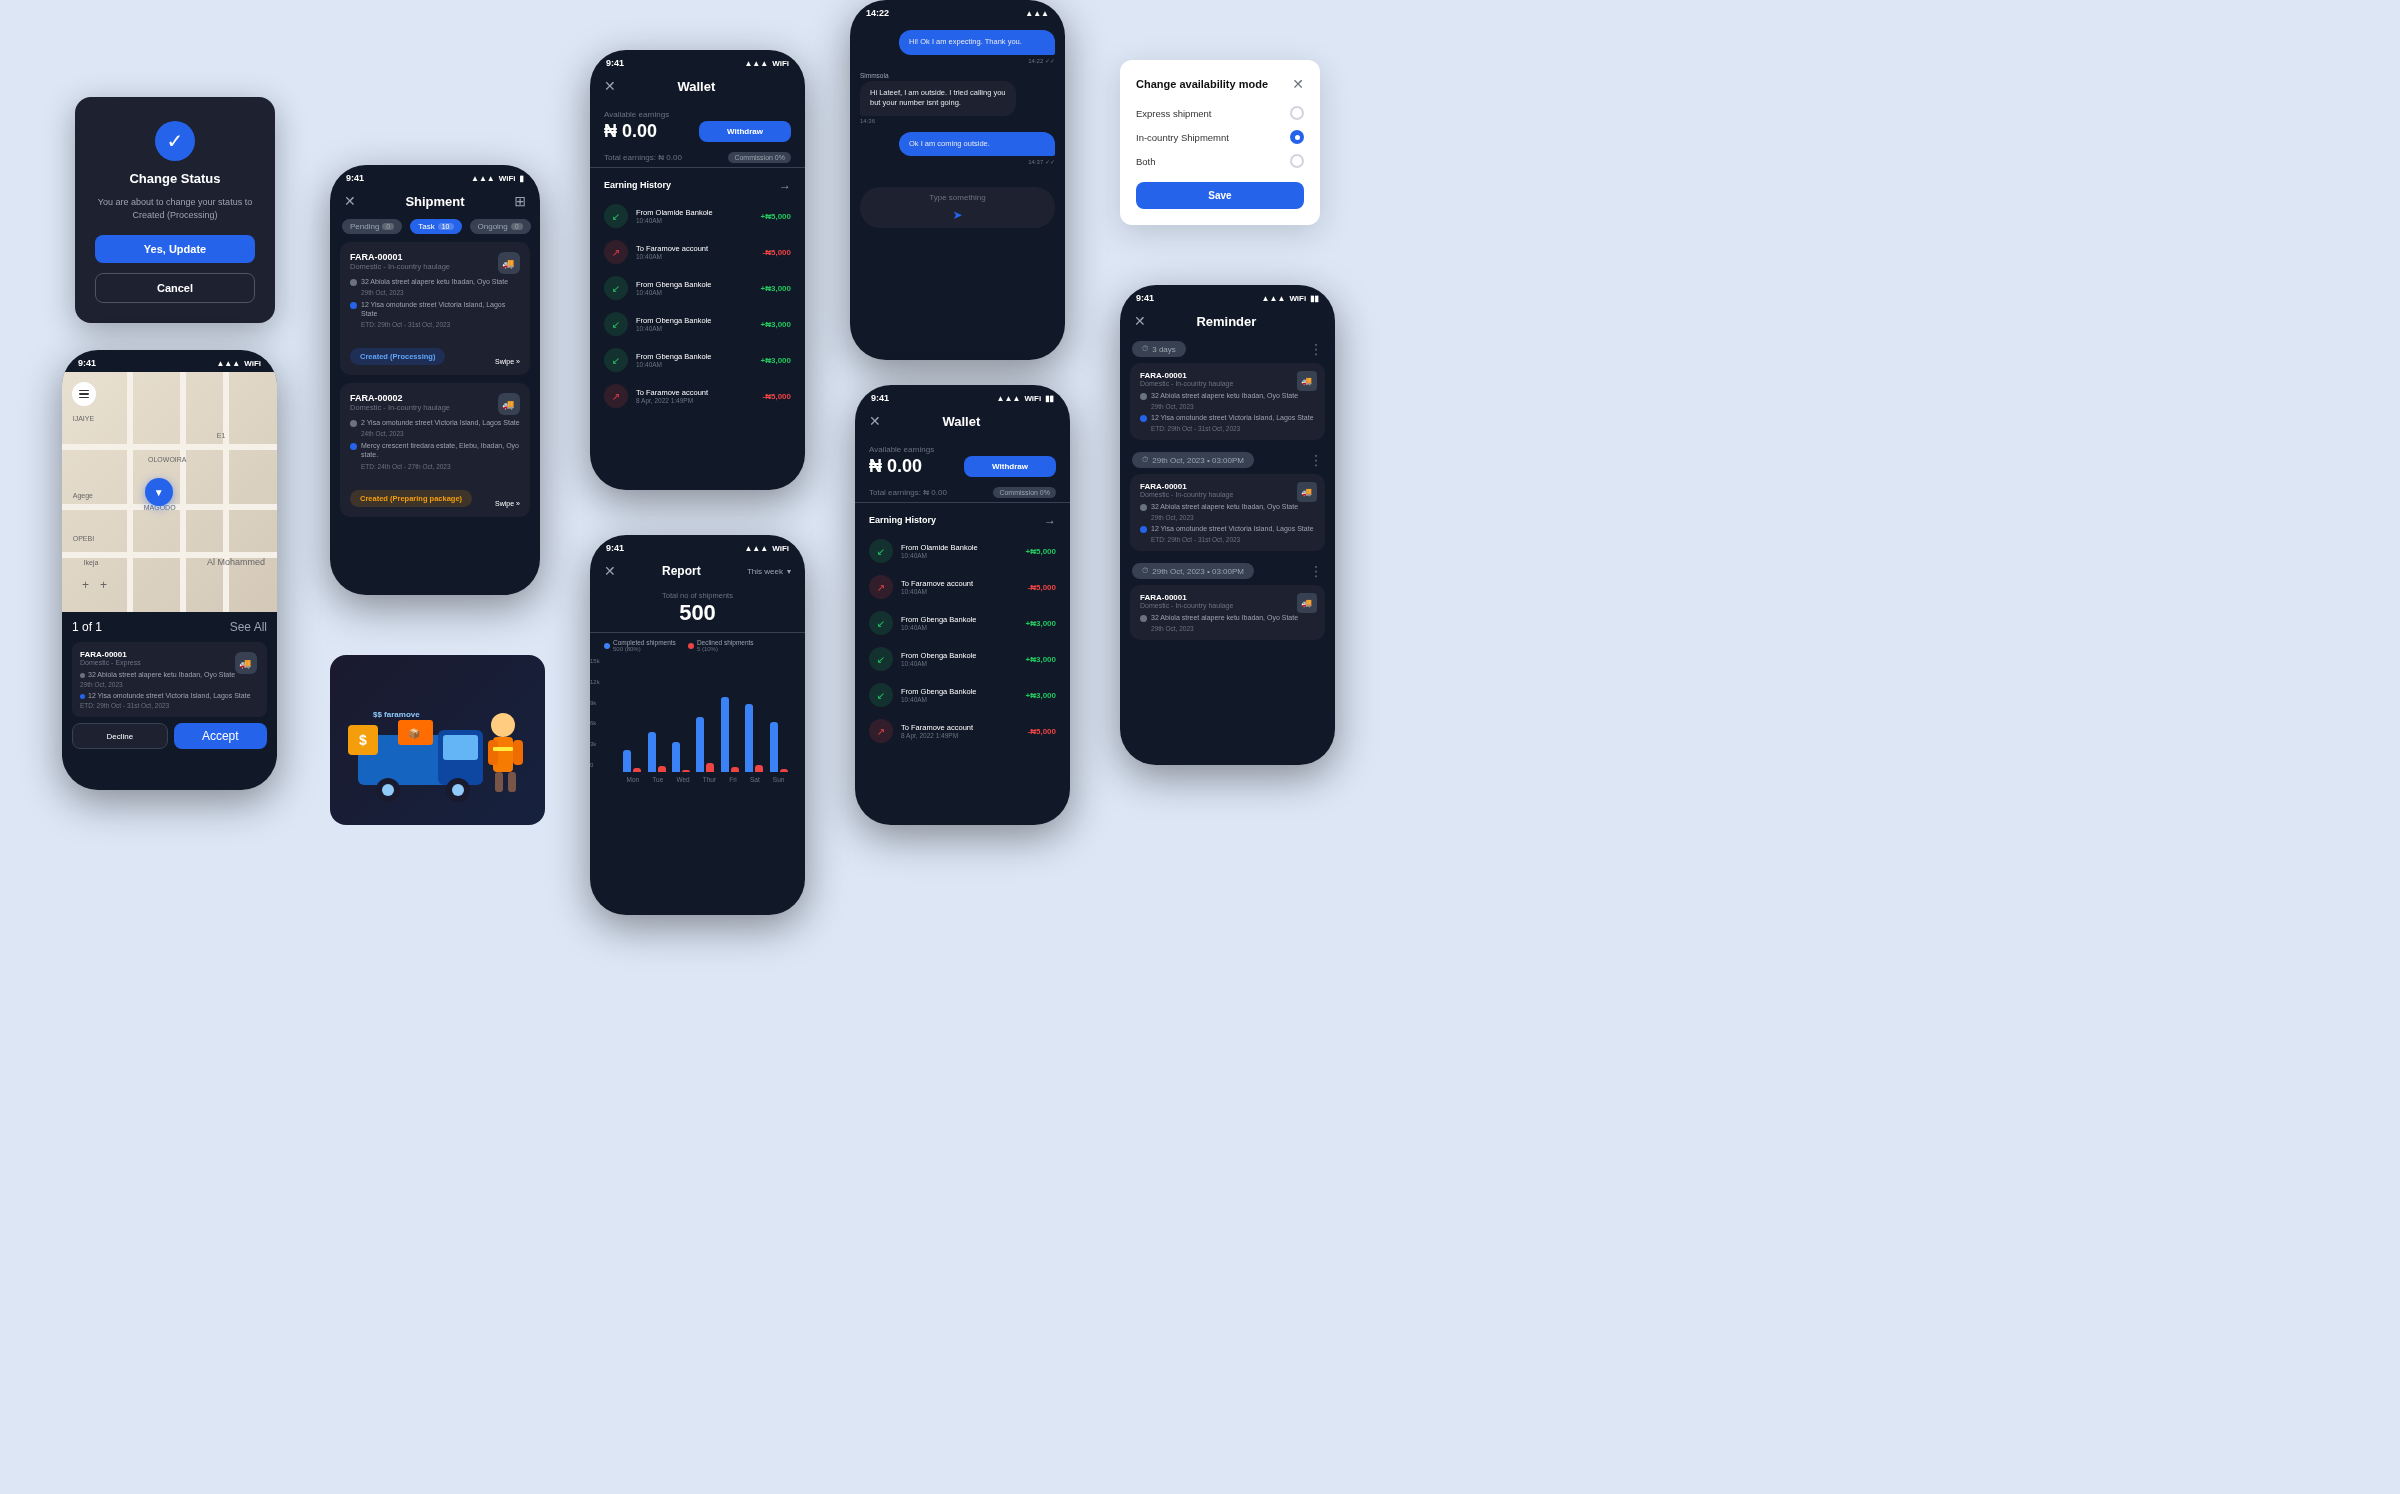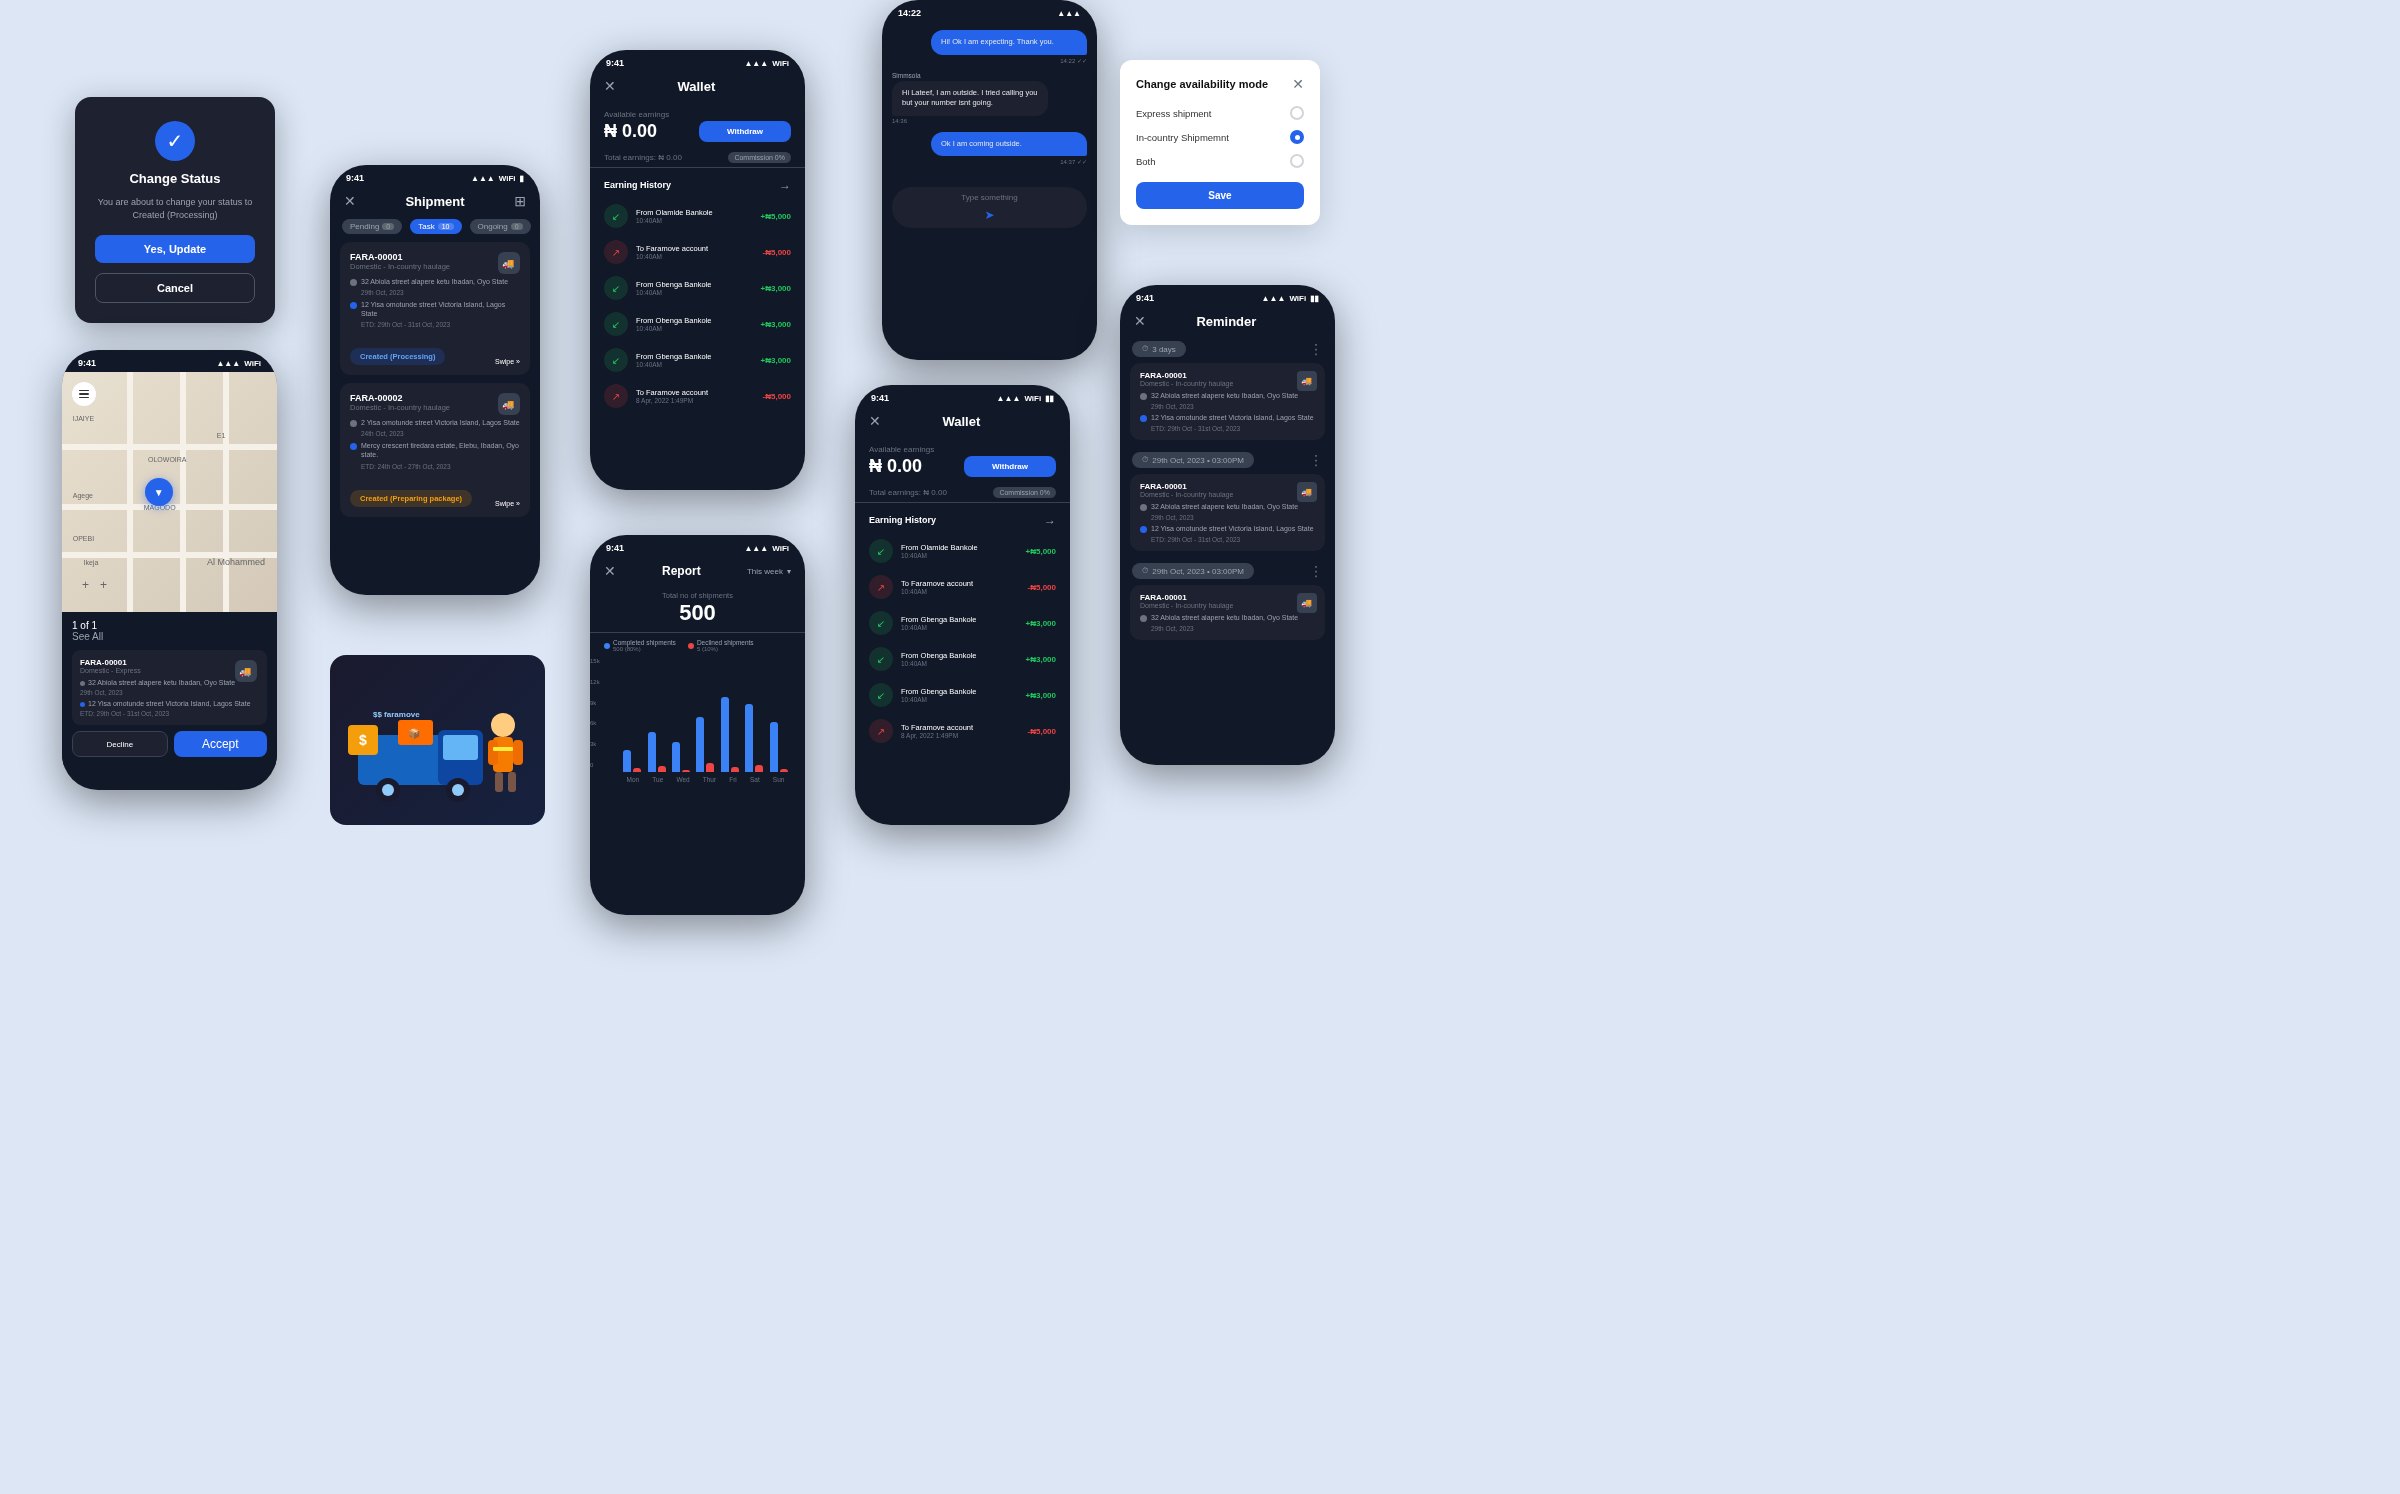--- a/index.html
+++ b/index.html
@@ -169,23 +169,22 @@
       border-radius: 1px;
     }
     .map-list-section {
       padding: 8px 10px;
       background: #111827;
     }
     .map-list-header {
       display: flex;
       justify-content: space-between;
       color: #fff;
-      font-size: 10px;
+      font-size: 12px;
       margin-bottom: 8px;
-      flex-direction: column;
     }
     .map-list-header span:last-child { color: #9ca3af; }
     .map-shipment-item {
       background: #1e2130;
       border-radius: 8px;
       padding: 8px;
       margin-bottom: 6px;
     }
     .map-item-id { color: #fff; font-size: 8px; font-weight: 700; }
     .map-item-type { color: #6b7280; font-size: 7px; margin-bottom: 4px; }
@@ -405,21 +404,21 @@
     .earning-details { flex: 1; }
     .earning-name { color: #fff; font-size: 7.5px; font-weight: 500; }
     .earning-time { color: #6b7280; font-size: 6.5px; }
     .earning-amount { font-size: 8px; font-weight: 700; }
     .earning-amount.positive { color: #22c55e; }
     .earning-amount.negative { color: #ef4444; }
 
     
     .chat-phone {
       top: 0px;
-      left: 882px;
+      left: 850px;
       width: 215px;
       height: 360px;
     }
     .chat-messages {
       padding: 8px 10px;
       flex: 1;
       overflow: hidden;
     }
     .chat-msg {
       margin-bottom: 8px;

